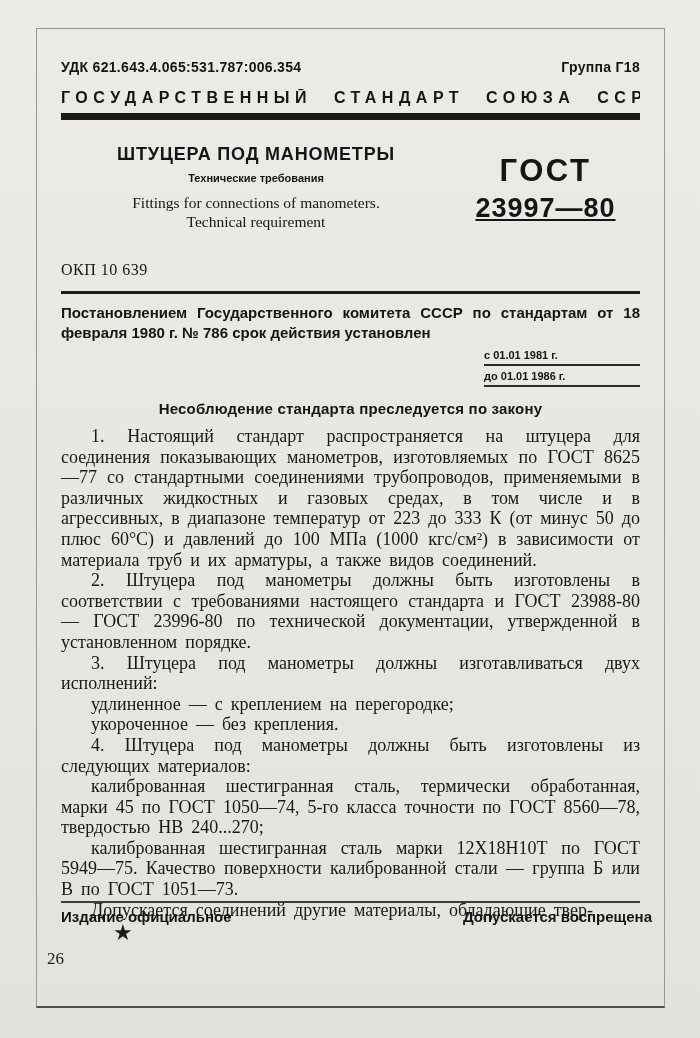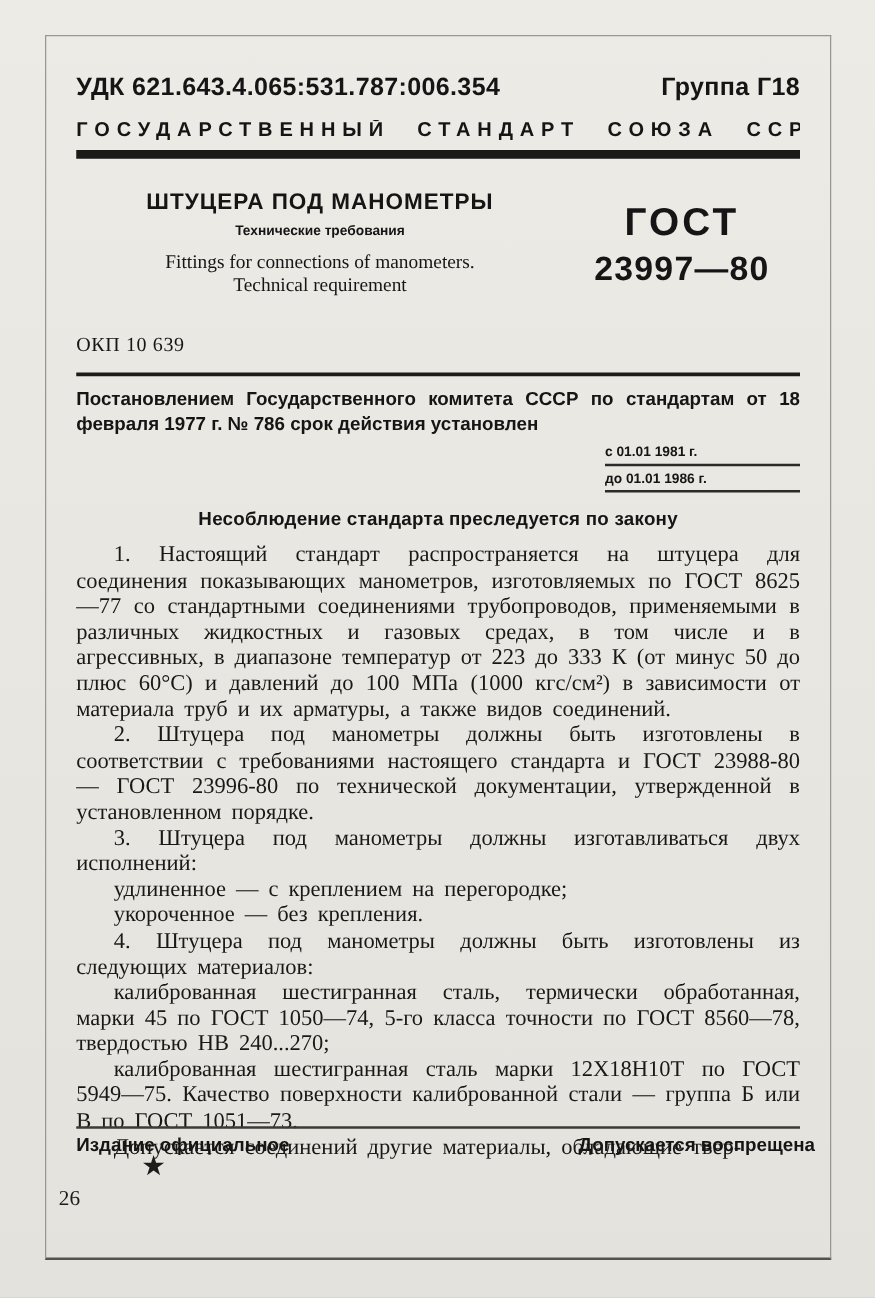--- a/index.html
+++ b/index.html
@@ -14,38 +14,38 @@
     position:relative; overflow:hidden; color:#161616;
   }
   .frame {
     position:absolute; left:36px; right:35px; top:28px; bottom:30px;
     border:1px solid #9a978f;
     border-bottom:2px solid #55524c;
     padding:30px 24px 0;
   }
   .sans { font-family:"Liberation Sans", sans-serif; font-weight:700; color:#151515; }
 
-  .top-row { display:flex; justify-content:space-between; font-size:20px; letter-spacing:.3px; }
+  .top-row { display:flex; justify-content:space-between; font-size:14px; letter-spacing:.3px; }
 
   .header-spaced {
     margin-top:14px; font-size:16px; letter-spacing:5.5px; word-spacing:12px;
     white-space:nowrap; overflow:hidden;
   }
 
   .black-bar { margin-top:6px; height:7px; background:#1a1a18; }
 
   .title-flex { display:flex; margin-top:24px; }
   .title-left { width:390px; text-align:center; }
   .title-ru { font-size:18px; letter-spacing:.8px; }
   .subtitle-ru { margin-top:7px; font-size:11px; }
   .title-en { font-size:15.5px; line-height:19px; }
   .title-en.first { margin-top:9px; }
   .gost-block { flex:1; text-align:center; padding-top:10px; }
   .gost-label { font-size:31px; letter-spacing:2.5px; line-height:34px; }
-  .gost-num { font-size:27px; letter-spacing:1px; margin-top:5px; }
+  .gost-num { font-size:27px; letter-spacing:1px; margin-top:5px;text-decoration:underline; }
 
   .okp { margin-top:30px; font-size:16px; letter-spacing:.5px; }
 
   .rule { margin-top:12px; border:none; border-top:3px solid #1c1c1a; }
 
   .decree { margin-top:9px; font-size:15px; line-height:20px; text-align:justify; }
 
   .dates { width:156px; margin-left:auto; margin-top:5px; }
   .date-line { font-size:11px; padding:1px 0 3px; border-bottom:2px solid #2b2b28; }
   .date-line + .date-line { margin-top:3px; }
@@ -91,21 +91,21 @@
       <div class="gost-block">
         <div class="gost-label sans">ГОСТ</div>
         <div class="gost-num sans">23997—80</div>
       </div>
     </div>
 
     <div class="okp">ОКП 10 639</div>
 
     <hr class="rule">
 
-    <p class="decree sans">Постановлением Государственного комитета СССР по стандартам от 18 февраля 1977 г. № 786 срок действия установлен</p>
+    <p class="decree sans">Постановлением Государственного комитета СССР по стандартам от 18 февраля 1980 г. № 786 срок действия установлен</p>
 
     <div class="dates">
       <div class="date-line sans">с 01.01 1981 г.</div>
       <div class="date-line sans">до 01.01 1986 г.</div>
     </div>
 
     <div class="law sans">Несоблюдение стандарта преследуется по закону</div>
 
     <div class="body-text">
       <p class="para">1. Настоящий стандарт распространяется на штуцера для соединения показывающих манометров, изготовляемых по ГОСТ 8625—77 со стандартными соединениями трубопроводов, применяемыми в различных жидкостных и газовых средах, в том числе и в агрессивных, в диапазоне температур от 223 до 333 К (от минус 50 до плюс 60°С) и давлений до 100 МПа (1000 кгс/см²) в зависимости от материала труб и их арматуры, а также видов соединений.</p>

